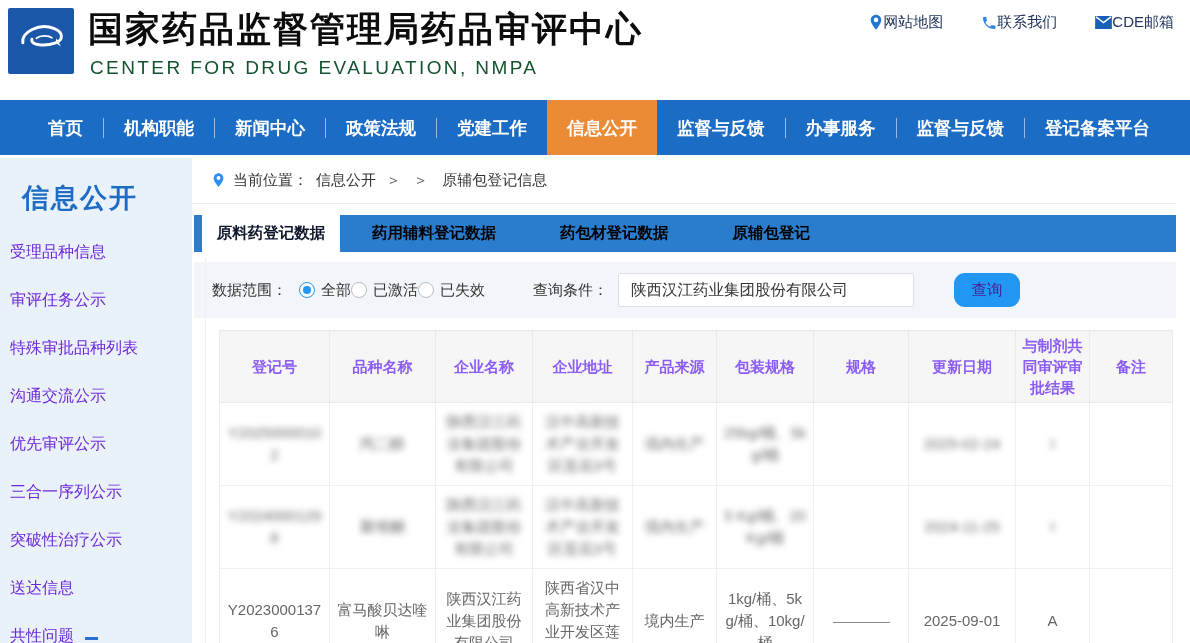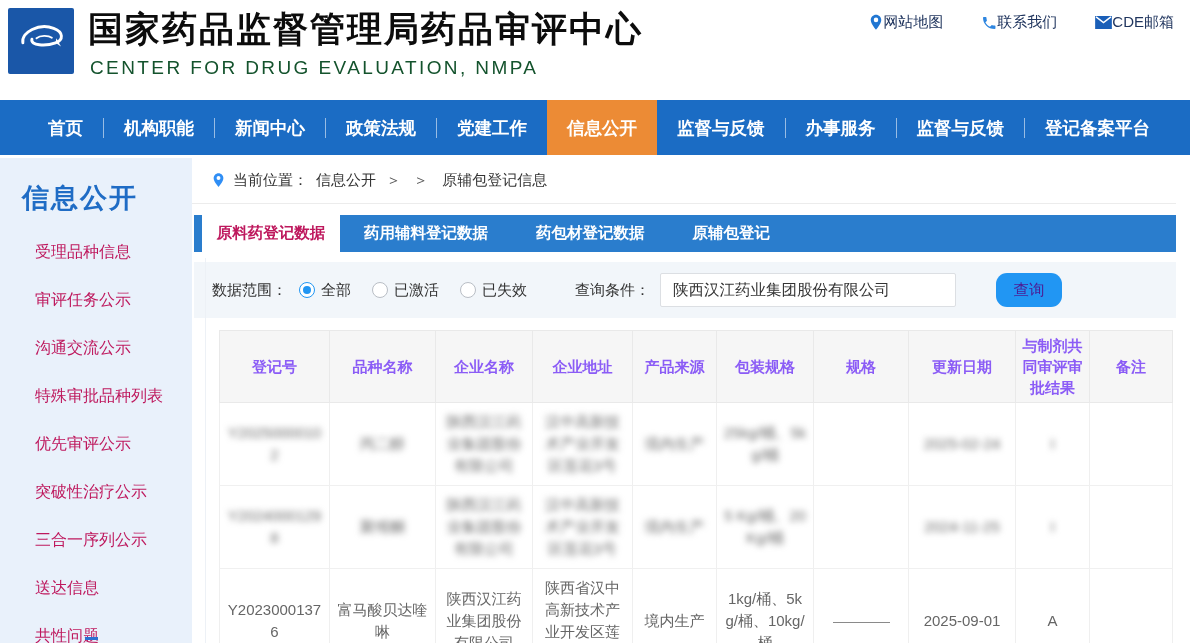--- a/index.html
+++ b/index.html
@@ -23,37 +23,37 @@
 
   
   .nav { position:absolute; top:100px; left:0; width:1190px; height:55px; background:#1b6cc4; display:flex; align-items:center; padding-left:28px; }
   .nav-item { height:100%; display:flex; align-items:center; padding:0 20px; color:#fff; font-size:17.5px; font-weight:700; white-space:nowrap; cursor:pointer; }
   .nav-item.active { background:#ec8b35; }
   .nav-sep { width:1px; height:20px; background:rgba(255,255,255,.55); }
 
   
   .sidebar { position:absolute; top:158px; left:0; width:192px; height:485px; background:#e9f1fb; }
   .sidebar-title { margin:22px 0 12px 22px; font-size:27px; font-weight:800; color:#1f6cc5; letter-spacing:2px; }
-  .side-item { margin-left:35px; height:48px; line-height:48px; font-size:16px; color:#be185d; cursor:pointer; white-space:nowrap; }
+  .side-item { margin-left:10px; height:48px; line-height:48px; font-size:16px; color:#6d28d9; cursor:pointer; white-space:nowrap; }
   .side-fragment { position:absolute; left:85px; top:479px; width:13px; height:3px; background:#2a6fd0; }
 
   
   .main { position:absolute; top:158px; left:192px; width:984px; height:485px; background:#fff; }
   .left-line { position:absolute; left:13px; top:100px; bottom:0; width:1px; background:#edf1f6; }
 
   .breadcrumb { height:46px; display:flex; align-items:center; padding-left:20px; border-bottom:1px solid #ececec; font-size:15px; color:#333; gap:8px; }
   .breadcrumb .crumb-sep { color:#555; letter-spacing:4px; margin:0 2px; }
   .crumb-link { cursor:pointer; }
 
   .tabs { margin-top:11px; margin-left:2px; height:37px; background:#2a7dcd; display:flex; align-items:stretch; }
-  .tab { display:flex; align-items:center; padding:0 24px; color:#ffffff; font-size:15.5px; font-weight:700; cursor:pointer; white-space:nowrap; }
-  .tab.active { background:#fff; color:#be185d; width:138px; padding:0; justify-content:center; margin-left:8px; }
+  .tab { display:flex; align-items:center; padding:0 32px; color:#000000; font-size:15.5px; font-weight:700; cursor:pointer; white-space:nowrap; }
+  .tab.active { background:#fff; color:#0f172a; width:138px; padding:0; justify-content:center; margin-left:8px; }
 
   .filter-bar { margin-top:10px; margin-left:2px; height:56px; background:#f2f6fa; display:flex; align-items:center; padding-left:18px; font-size:15px; color:#333; }
-  .radio-group { display:flex; align-items:center; gap:21px; margin-left:12px; }
+  .radio-group { display:flex; align-items:center; margin-left:12px; }
   .radio { display:flex; align-items:center; gap:6px; cursor:pointer; }
   .radio-dot { width:16px; height:16px; border-radius:50%; border:1px solid #b9bec5; background:#fff; position:relative; }
   .radio.selected .radio-dot { border-color:#2196f3; }
   .radio.selected .radio-dot::after { content:""; position:absolute; left:3px; top:3px; width:8px; height:8px; border-radius:50%; background:#2196f3; }
   .query-label { margin-left:48px; }
   .query-input { margin-left:10px; width:296px; height:34px; border:1px solid #dcdfe3; border-radius:2px; background:#fff; padding:0 12px; font-size:15.5px; color:#333; outline:none; font-family:inherit; }
   .query-btn { margin-left:40px; width:66px; height:34px; border:none; border-radius:11px; background:#2196f3; color:#4c1d95; font-size:15.5px; cursor:pointer; font-family:inherit; }
 
   .table-wrap { margin:12px 18px 0 27px; }
   table { border-collapse:collapse; width:953px; table-layout:fixed; }
@@ -130,25 +130,25 @@
     <div class="nav-sep"></div>
     <div class="nav-item">监督与反馈</div>
     <div class="nav-sep"></div>
     <div class="nav-item">登记备案平台</div>
   </div>
 
   <div class="sidebar">
     <div class="sidebar-title">信息公开</div>
     <div class="side-item">受理品种信息</div>
     <div class="side-item">审评任务公示</div>
+    <div class="side-item">特殊审批品种列表</div>
     <div class="side-item">沟通交流公示</div>
-    <div class="side-item">特殊审批品种列表</div>
     <div class="side-item">优先审评公示</div>
+    <div class="side-item">三合一序列公示</div>
     <div class="side-item">突破性治疗公示</div>
-    <div class="side-item">三合一序列公示</div>
     <div class="side-item">送达信息</div>
     <div class="side-item">共性问题</div>
     <div class="side-fragment"></div>
   </div>
 
   <div class="main">
     <div class="left-line"></div>
 
     <div class="breadcrumb">
       <svg width="13" height="17" viewBox="0 0 16 18">

